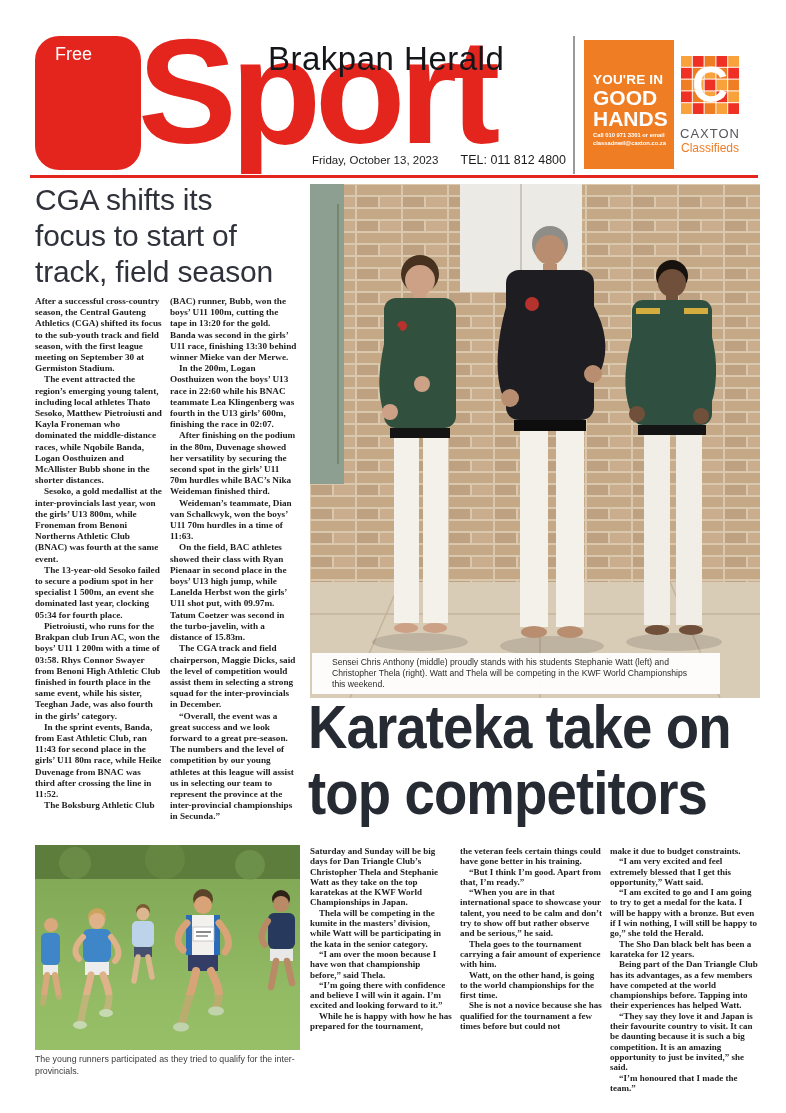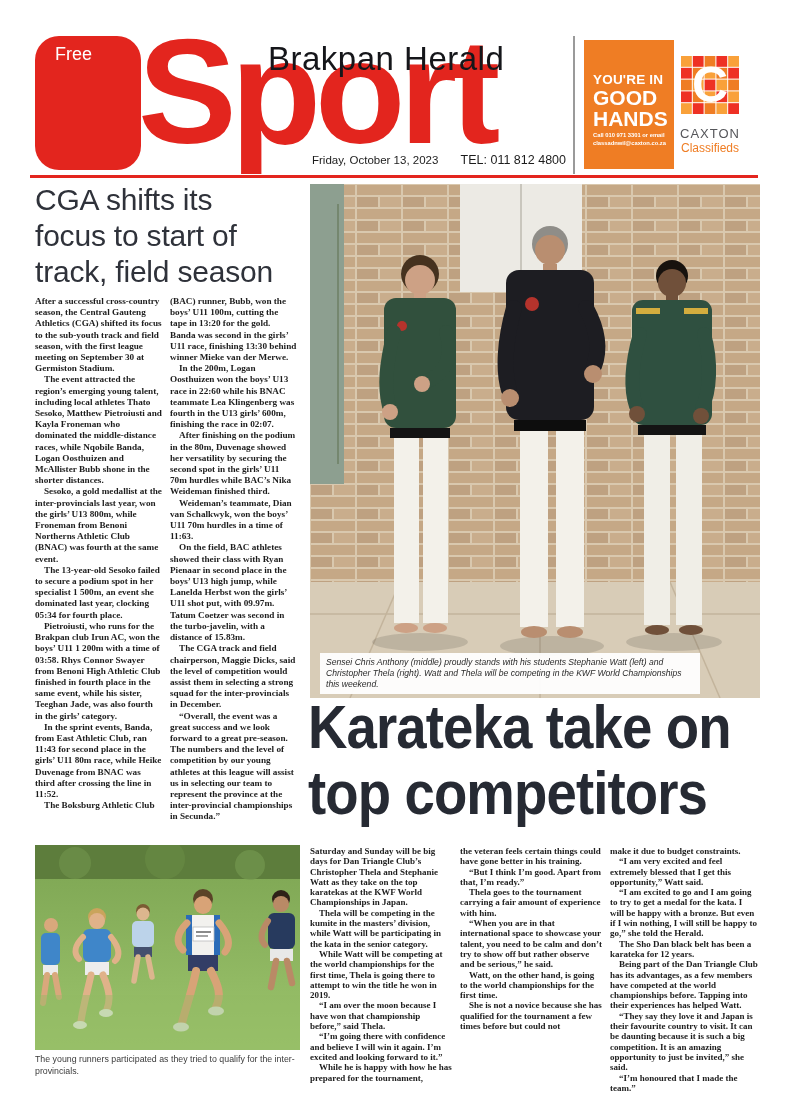--- a/index.html
+++ b/index.html
@@ -33,22 +33,22 @@
                color:#2f323a;font-weight:500;letter-spacing:-.2px;}
   .newscol{position:absolute;top:296px;height:540px;overflow:hidden;
            font-family:"Liberation Serif",serif;font-size:9.2px;line-height:11.2px;color:#1d1d1d;
            text-align:left;}
   .newscol p, .newscol2 p{margin:0;font-weight:bold;}
   .newscol p + p, .newscol2 p + p{text-indent:9px;}
   #a1c1{left:35px;width:127px;}
   #a1c2{left:170px;width:127px;}
   
   .karate-photo{position:absolute;left:310px;top:184px;width:450px;height:514px;overflow:hidden;}
-  .photo-caption-overlay{position:absolute;left:320px;top:653px;width:368px;
-      background:rgba(255,255,255,.94);padding:4px 6px;font-size:8.6px;line-height:11px;color:#2b2b2b;font-style:italic;}
+  .photo-caption-overlay{position:absolute;left:312px;top:653px;width:368px;
+      background:rgba(255,255,255,.94);padding:4px 20px;font-size:8.6px;line-height:11px;color:#2b2b2b;}
   
   .a2-headline{position:absolute;left:308px;top:694px;width:460px;font-weight:bold;color:#262a33;
                font-size:62px;line-height:66px;letter-spacing:-1px;transform:scaleX(.88);
                transform-origin:left top;white-space:nowrap;}
   .newscol2{position:absolute;top:846px;height:266px;overflow:hidden;
             font-family:"Liberation Serif",serif;font-size:9px;line-height:10.3px;color:#1d1d1d;}
   #a2c1{left:310px;width:142px;}
   #a2c2{left:460px;width:142px;}
   #a2c3{left:610px;width:148px;}
   
@@ -225,30 +225,29 @@
   </div>
   <div class="photo-caption-overlay">Sensei Chris Anthony (middle) proudly stands with his students Stephanie Watt (left) and Christopher Thela (right). Watt and Thela will be competing in the KWF World Championships this weekend.</div>
 
   <div class="a2-headline">
     <div>Karateka take on</div>
     <div>top competitors</div>
   </div>
   <div id="a2c1" class="newscol2">
       <p>Saturday and Sunday will be big days for Dan Triangle Club’s Christopher Thela and Stephanie Watt as they take on the top karatekas at the KWF World Championships in Japan.</p>
       <p>Thela will be competing in the kumite in the masters’ division, while Watt will be participating in the kata in the senior category.</p>
-      <p>While Watt will be competing at the world championships for the first time, Thela is going there to attempt to win the title he won in 2019.</p>
       <p>“I am over the moon because I have won that championship before,” said Thela.</p>
       <p>“I’m going there with confidence and believe I will win it again. I’m excited and looking forward to it.”</p>
       <p>While he is happy with how he has prepared for the tournament,</p>
     </div>
   <div id="a2c2" class="newscol2">
       <p>the veteran feels certain things could have gone better in his training.</p>
       <p>“But I think I’m good. Apart from that, I’m ready.”</p>
+      <p>“When you are in that international space to showcase your talent, you need to be calm and don’t try to show off but rather observe and be serious,” he said.</p>
       <p>Thela goes to the tournament carrying a fair amount of experience with him.</p>
-      <p>“When you are in that international space to showcase your talent, you need to be calm and don’t try to show off but rather observe and be serious,” he said.</p>
       <p>Watt, on the other hand, is going to the world championships for the first time.</p>
       <p>She is not a novice because she has qualified for the tournament a few times before but could not</p>
     </div>
   <div id="a2c3" class="newscol2">
       <p>make it due to budget constraints.</p>
       <p>“I am very excited and feel extremely blessed that I get this opportunity,” Watt said.</p>
       <p>“I am excited to go and I am going to try to get a medal for the kata. I will be happy with a bronze. But even if I win nothing, I will still be happy to go,” she told the Herald.</p>
       <p>The Sho Dan black belt has been a karateka for 12 years.</p>
       <p>Being part of the Dan Triangle Club has its advantages, as a few members have competed at the world championships before. Tapping into their experiences has helped Watt.</p>
       <p>“They say they love it and Japan is their favourite country to visit. It can be daunting because it is such a big competition. It is an amazing opportunity to just be invited,” she said.</p>

